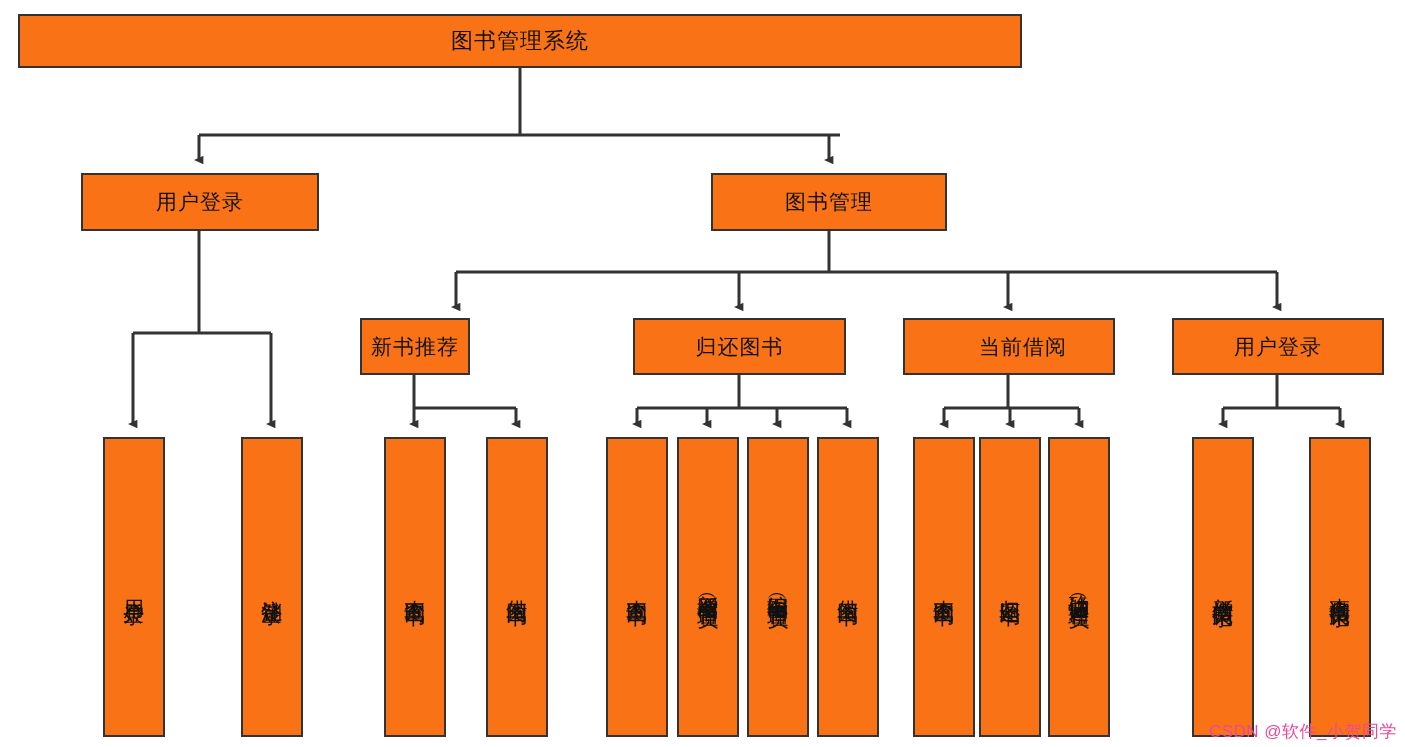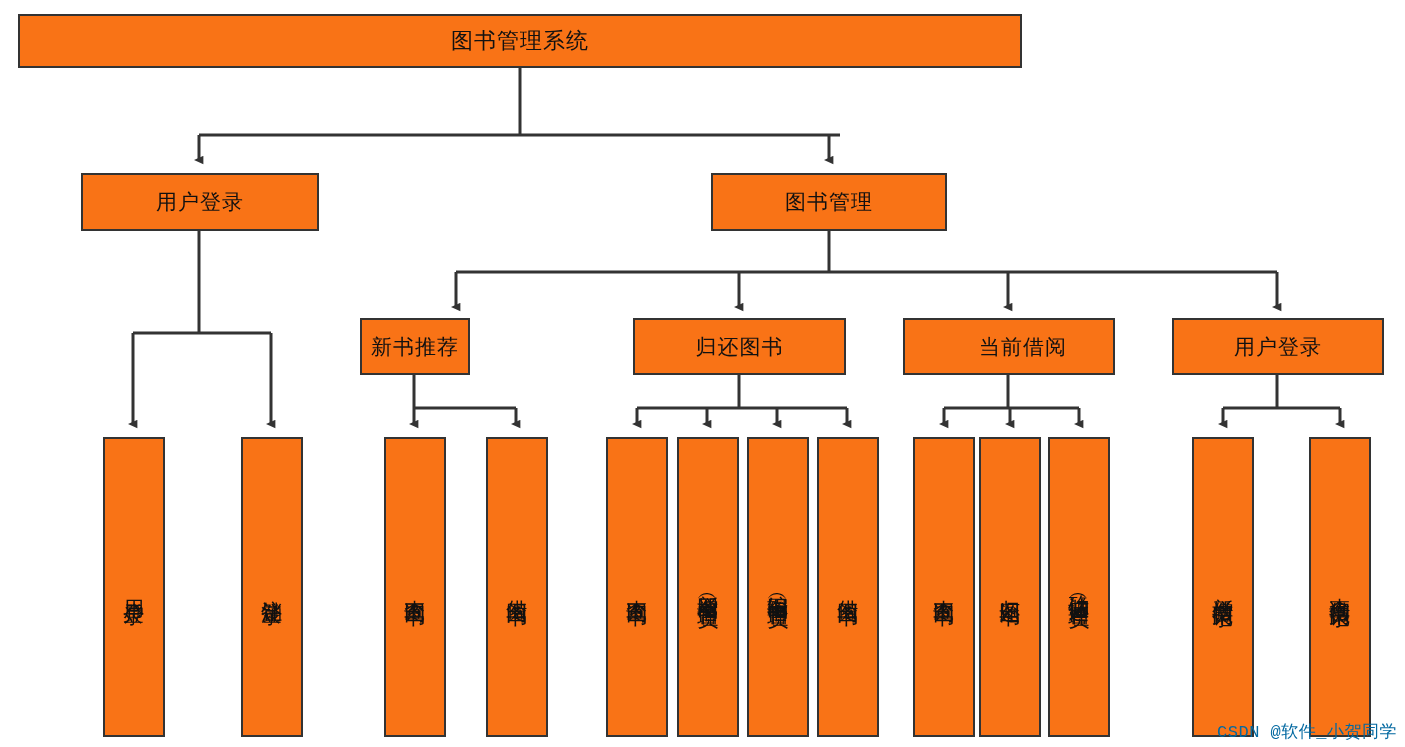--- a/index.html
+++ b/index.html
@@ -58,24 +58,23 @@
     writing-mode: vertical-rl;
     text-orientation: upright;
     display: block;
     white-space: pre-line;
   }
   .watermark {
     position: absolute;
     right: 8px;
     bottom: 4px;
     font-size: 17px;
-    color: #0369a1;
+    color: #ec4899;
     white-space: nowrap;
     letter-spacing: 0.5px;
-    font-family: Liberation Mono, monospace;
   }
 </style>
 </head>
 <body>
 
 <div id="canvas">
 
   <svg class="edges" viewBox="0 0 1405 747">
     <defs>
       <marker id="arrow" markerWidth="10" markerHeight="10" refX="4.2" refY="5" orient="auto" markerUnits="userSpaceOnUse">

